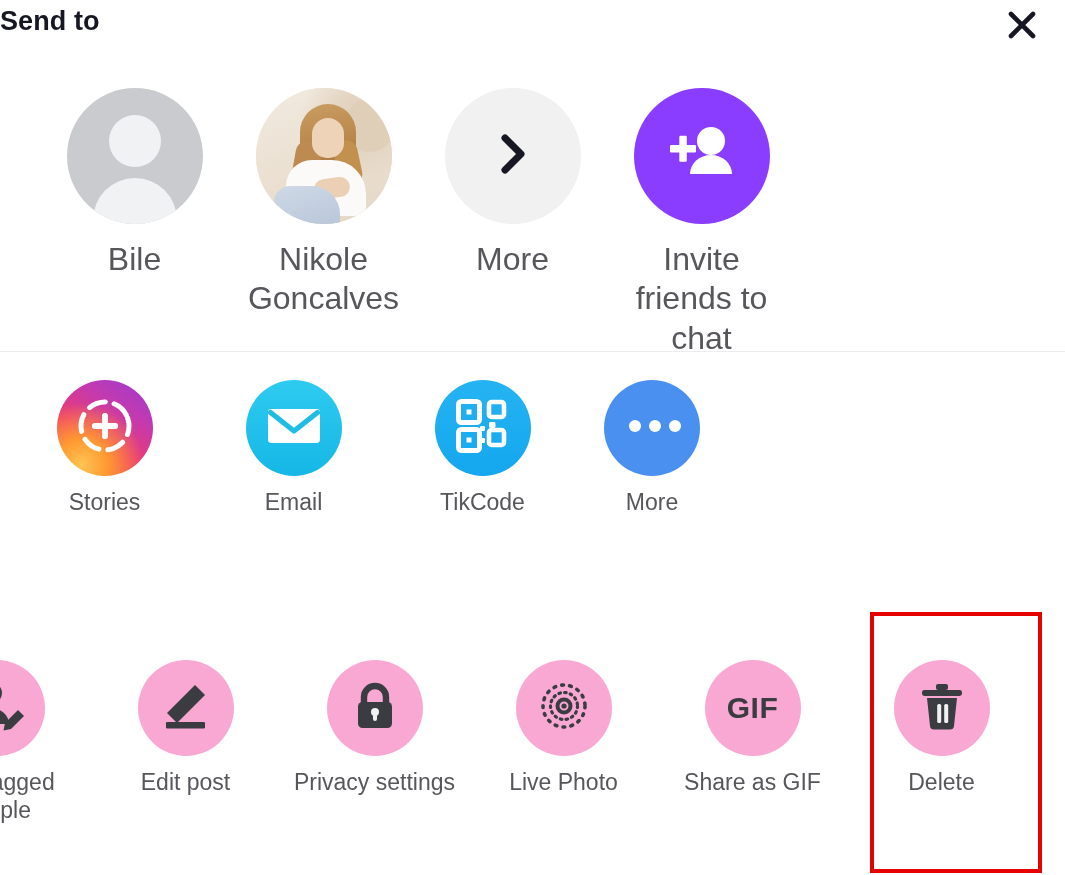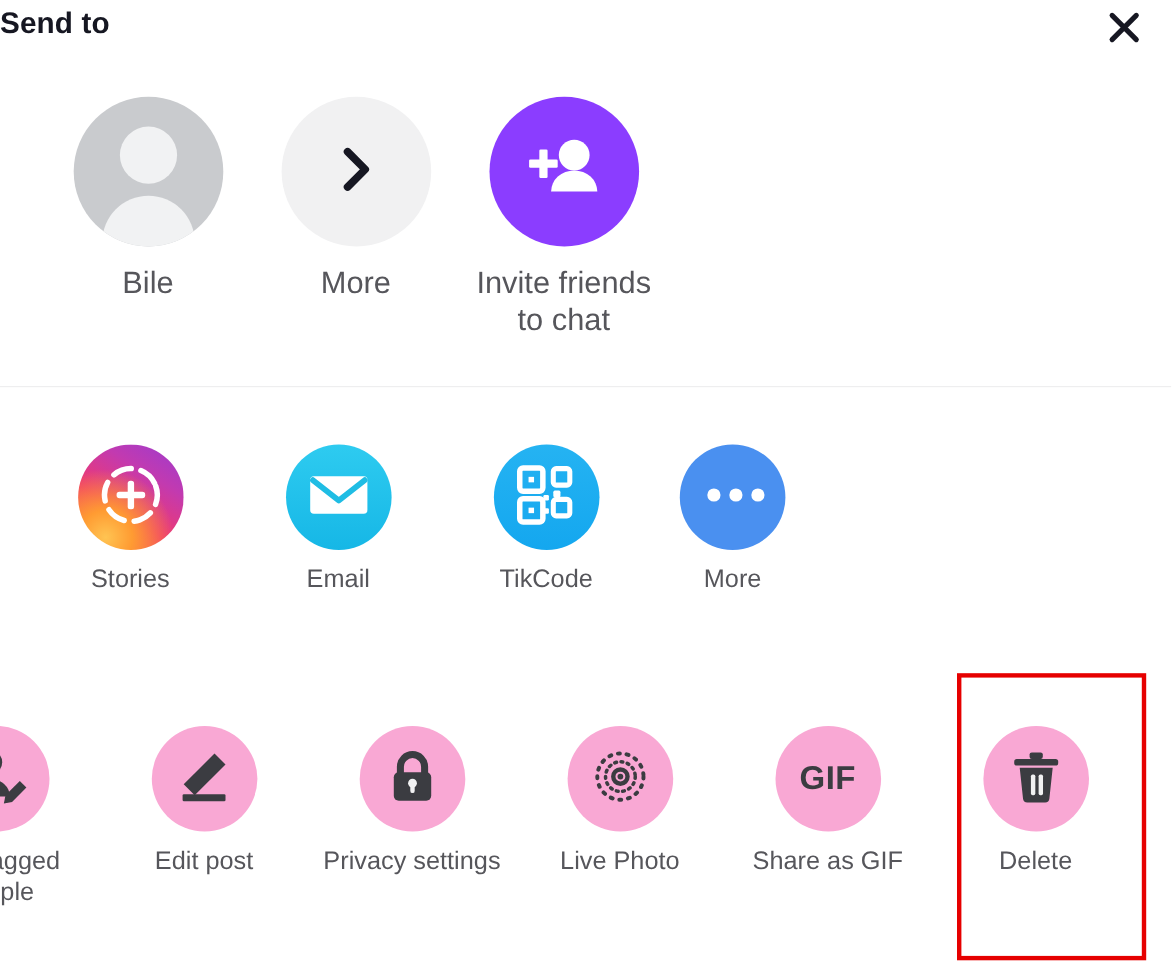--- a/index.html
+++ b/index.html
@@ -80,21 +80,21 @@
     text-align: center;
     color: #56565b;
     line-height: 1.23;
     word-break: normal;
   }
 
   
   #row-contacts { top: 88px; padding-left: 40px; }
   #row-contacts .cell { width: 189px; }
   #row-contacts .avatar { width: 136px; height: 136px; }
-  #row-contacts .cell-label { font-size: 28px; margin-top: 16px; max-width: 178px; }
+  #row-contacts .cell-label { font-size: 32px; margin-top: 16px; max-width: 178px; }
 
   .avatar-default { background: #c9cbce; }
   .avatar-default .head {
     position: absolute;
     top: 27px; left: 50%;
     margin-left: -26px;
     width: 52px; height: 52px;
     border-radius: 50%;
     background: #f1f2f3;
   }
@@ -172,21 +172,21 @@
     top: 10px; right: -2px;
     width: 48px; height: 54px;
     border-radius: 24px;
     background: #e0cfb8;
   }
 
   .bubble-grey { background: #f1f1f2; }
   .bubble-purple { background: #8b3dff; }
 
   
-  #row-apps { top: 404px; padding-left: 24px; }
+  #row-apps { top: 380px; padding-left: 10px; }
   #row-apps .cell { width: 189px; }
   #row-apps .bubble { width: 96px; height: 96px; }
   #row-apps .cell-label { font-size: 23px; margin-top: 12px; }
 
   #row-actions { top: 660px; padding-left: 0px; }
   #row-actions .cell { width: 189px; }
   #row-actions .bubble { width: 96px; height: 96px; background: #f9a8d4; }
   #row-actions .cell-label { font-size: 23px; margin-top: 12px; max-width: 180px; }
 
   
@@ -252,20 +252,34 @@
   <div class="row" id="row-contacts">
 
     <div class="cell">
       <div class="avatar avatar-default">
         <div class="head"></div>
           <div class="body"></div>
       </div>
       <div class="cell-label">Bile</div>
     </div>
 
+    <div class="cell">
+      <div class="avatar avatar-photo">
+        <div class="ph-bg"></div>
+        <div class="ph-pillow"></div>
+        <div class="ph-hair"></div>
+        <div class="ph-hair2"></div>
+        <div class="ph-hair3"></div>
+        <div class="ph-face"></div>
+        <div class="ph-top"></div>
+        <div class="ph-arm"></div>
+        <div class="ph-jeans"></div>
+      </div>
+      <div class="cell-label">Nikole Goncalves</div>
+    </div>
 
     <div class="cell">
       <div class="avatar bubble-grey">
         <span>
           <svg width="58" height="58" viewBox="0 0 58 58">
             <path d="M21 13 L37 29 L21 45" stroke="#161722" stroke-width="7" fill="none" stroke-linecap="round" stroke-linejoin="round"></path>
           </svg>
         </span>
       </div>
       <div class="cell-label">More</div>

